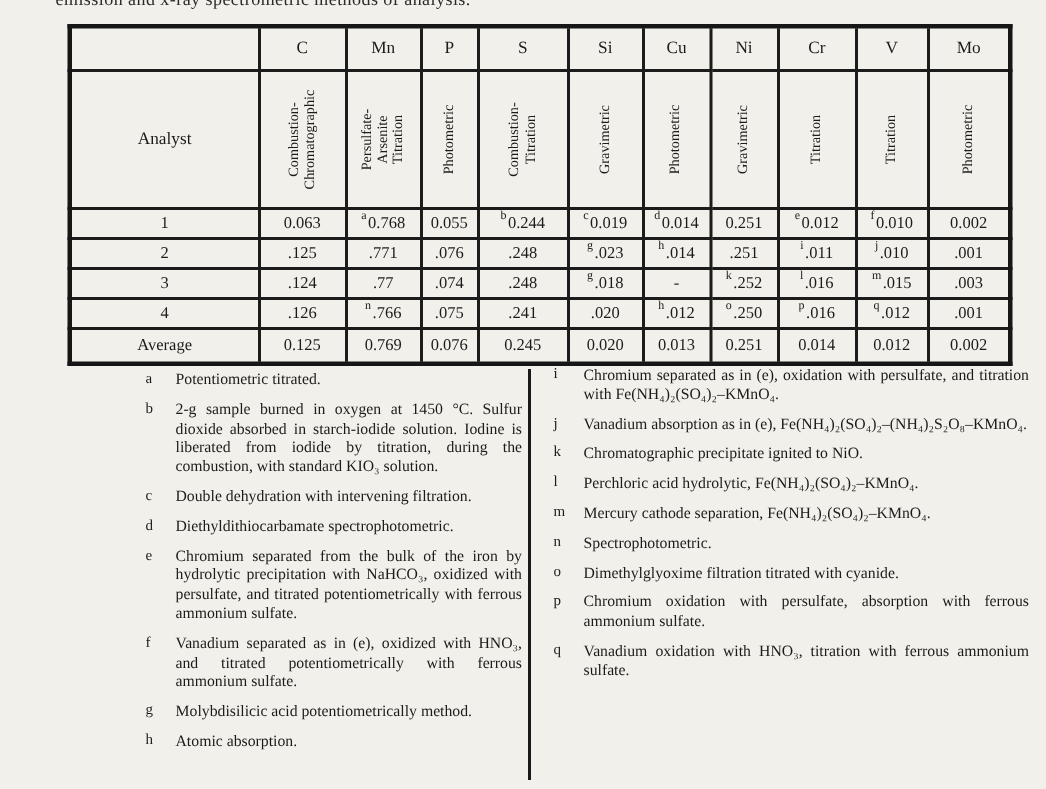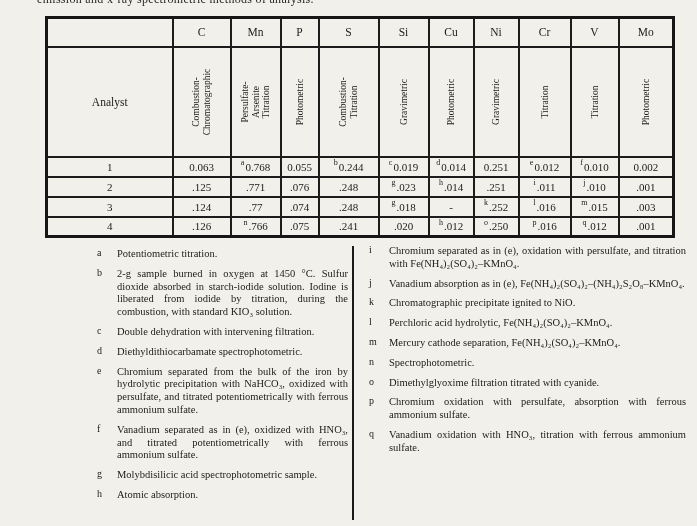--- a/index.html
+++ b/index.html
@@ -17,21 +17,21 @@
   table.analysis{
     position:absolute;left:45px;top:16px;border-collapse:collapse;table-layout:fixed;
     border:3px solid #161616;
   }
   table.analysis th,table.analysis td{
     border:2px solid #1c1c1c;padding:0;text-align:center;vertical-align:middle;
     font-weight:normal;overflow:hidden;
   }
   tr.elements-row{height:29px;}
   tr.elements-row th{font-size:11.5px;}
-  tr.methods-row{height:110px;}
+  tr.methods-row{height:92px;}
   td.analyst{font-size:11.5px;}
   td.vcell{position:relative;}
   td.vcell>div{
     position:absolute;top:50%;left:50%;
     transform:translate(-50%,-50%) rotate(-90deg);
     width:82px;text-align:center;font-size:9.5px;line-height:1.12;
     white-space:pre-line;
   }
   tbody.data tr{height:20px;}
   tbody.data tr.avg{height:24px;}
@@ -164,28 +164,41 @@
         <td class="val"><sup>n</sup>.766</td>
         <td class="val">.075</td>
         <td class="val">.241</td>
         <td class="val">.020</td>
         <td class="val"><sup>h</sup>.012</td>
         <td class="val"><sup>o</sup>.250</td>
         <td class="val"><sup>p</sup>.016</td>
         <td class="val"><sup>q</sup>.012</td>
         <td class="val">.001</td>
       </tr>
+      <tr class="avg">
+        <td class="rowlab">Average</td>
+        <td class="val">0.125</td>
+        <td class="val">0.769</td>
+        <td class="val">0.076</td>
+        <td class="val">0.245</td>
+        <td class="val">0.020</td>
+        <td class="val">0.013</td>
+        <td class="val">0.251</td>
+        <td class="val">0.014</td>
+        <td class="val">0.012</td>
+        <td class="val">0.002</td>
+      </tr>
     </tbody>
 </table>
 
 <div class="fn-divider"></div>
 <div class="fn-col fn-col-left">
     <div class="fn">
       <span class="fl">a</span>
-      <div class="ft">Potentiometric titration.</div>
+      <div class="ft">Potentiometric titrated.</div>
     </div>
     <div class="fn">
       <span class="fl">b</span>
       <div class="ft">2-g sample burned in oxygen at 1450 °C. Sulfur dioxide absorbed in starch-iodide solution. Iodine is liberated from iodide by titration, during the combustion, with standard KIO₃ solution.</div>
     </div>
     <div class="fn">
       <span class="fl">c</span>
       <div class="ft">Double dehydration with intervening filtration.</div>
     </div>
     <div class="fn">
@@ -195,21 +208,21 @@
     <div class="fn">
       <span class="fl">e</span>
       <div class="ft">Chromium separated from the bulk of the iron by hydrolytic precipitation with NaHCO₃, oxidized with persulfate, and titrated potentiometrically with ferrous ammonium sulfate.</div>
     </div>
     <div class="fn">
       <span class="fl">f</span>
       <div class="ft">Vanadium separated as in (e), oxidized with HNO₃, and titrated potentiometrically with ferrous ammonium sulfate.</div>
     </div>
     <div class="fn">
       <span class="fl">g</span>
-      <div class="ft">Molybdisilicic acid spectrophotometric sample.</div>
+      <div class="ft">Molybdisilicic acid potentiometrically method.</div>
     </div>
     <div class="fn">
       <span class="fl">h</span>
       <div class="ft">Atomic absorption.</div>
     </div>
   </div>
 <div class="fn-col fn-col-right">
     <div class="fn">
       <span class="fl">i</span>
       <div class="ft">Chromium separated as in (e), oxidation with persulfate, and titration with Fe(NH₄)₂(SO₄)₂–KMnO₄.</div>

